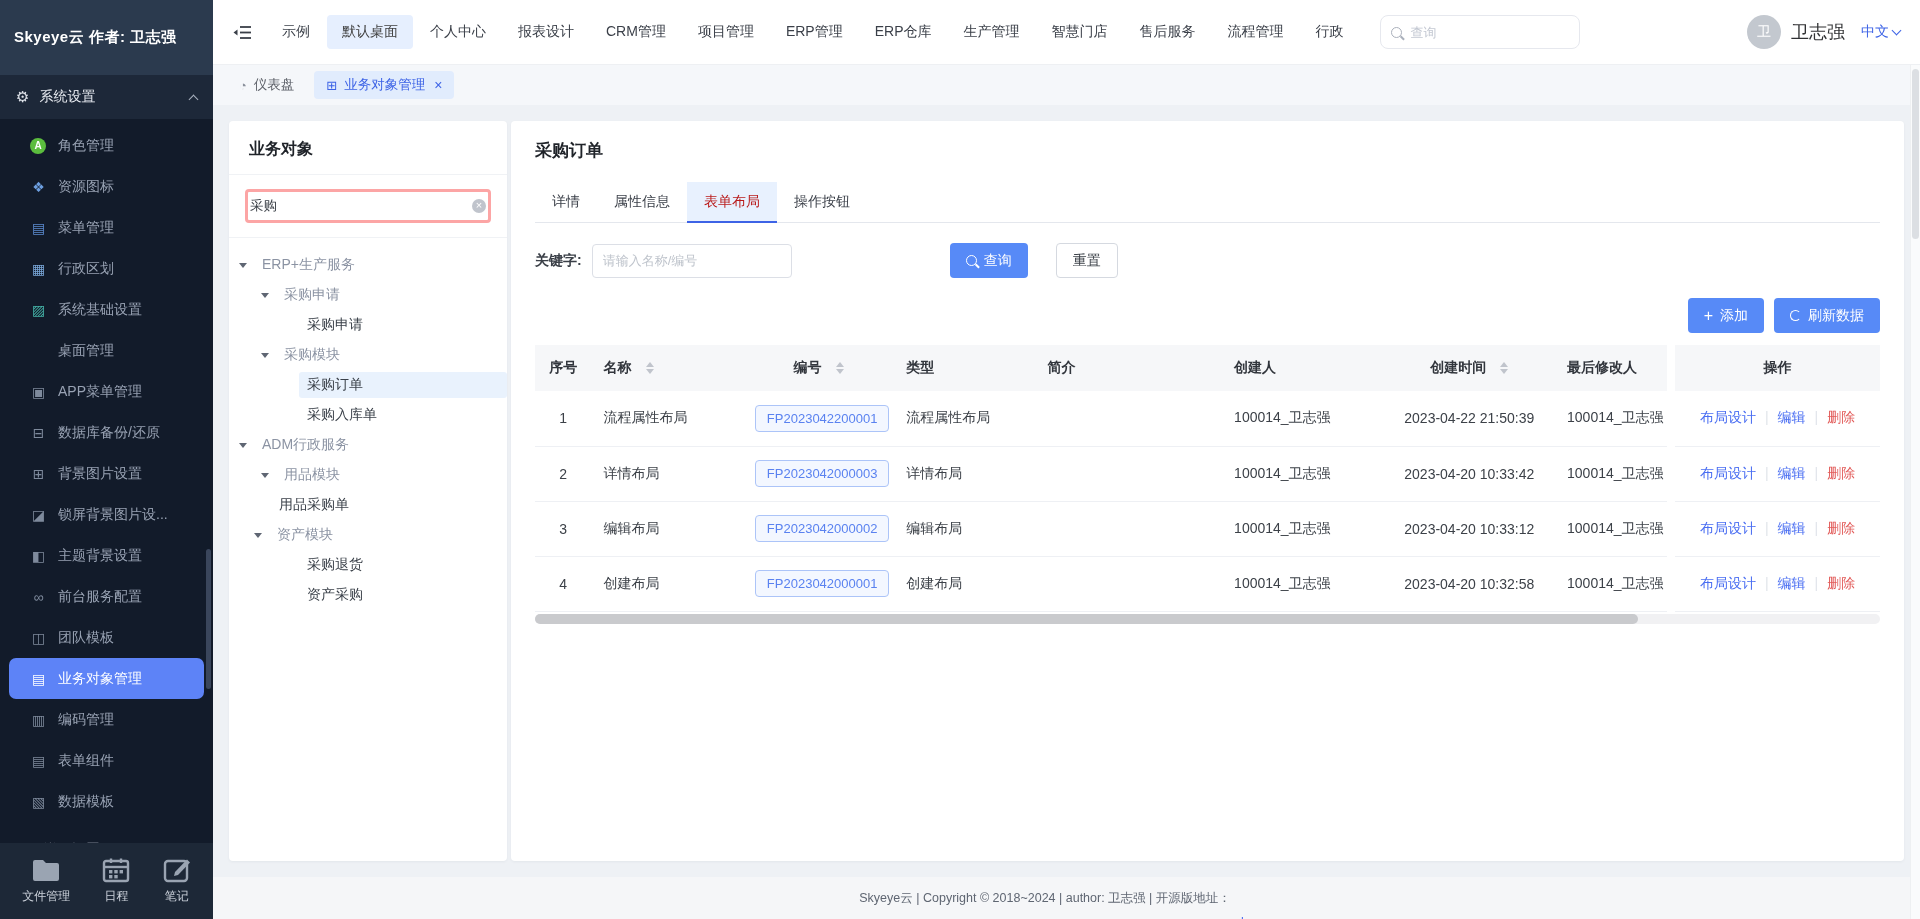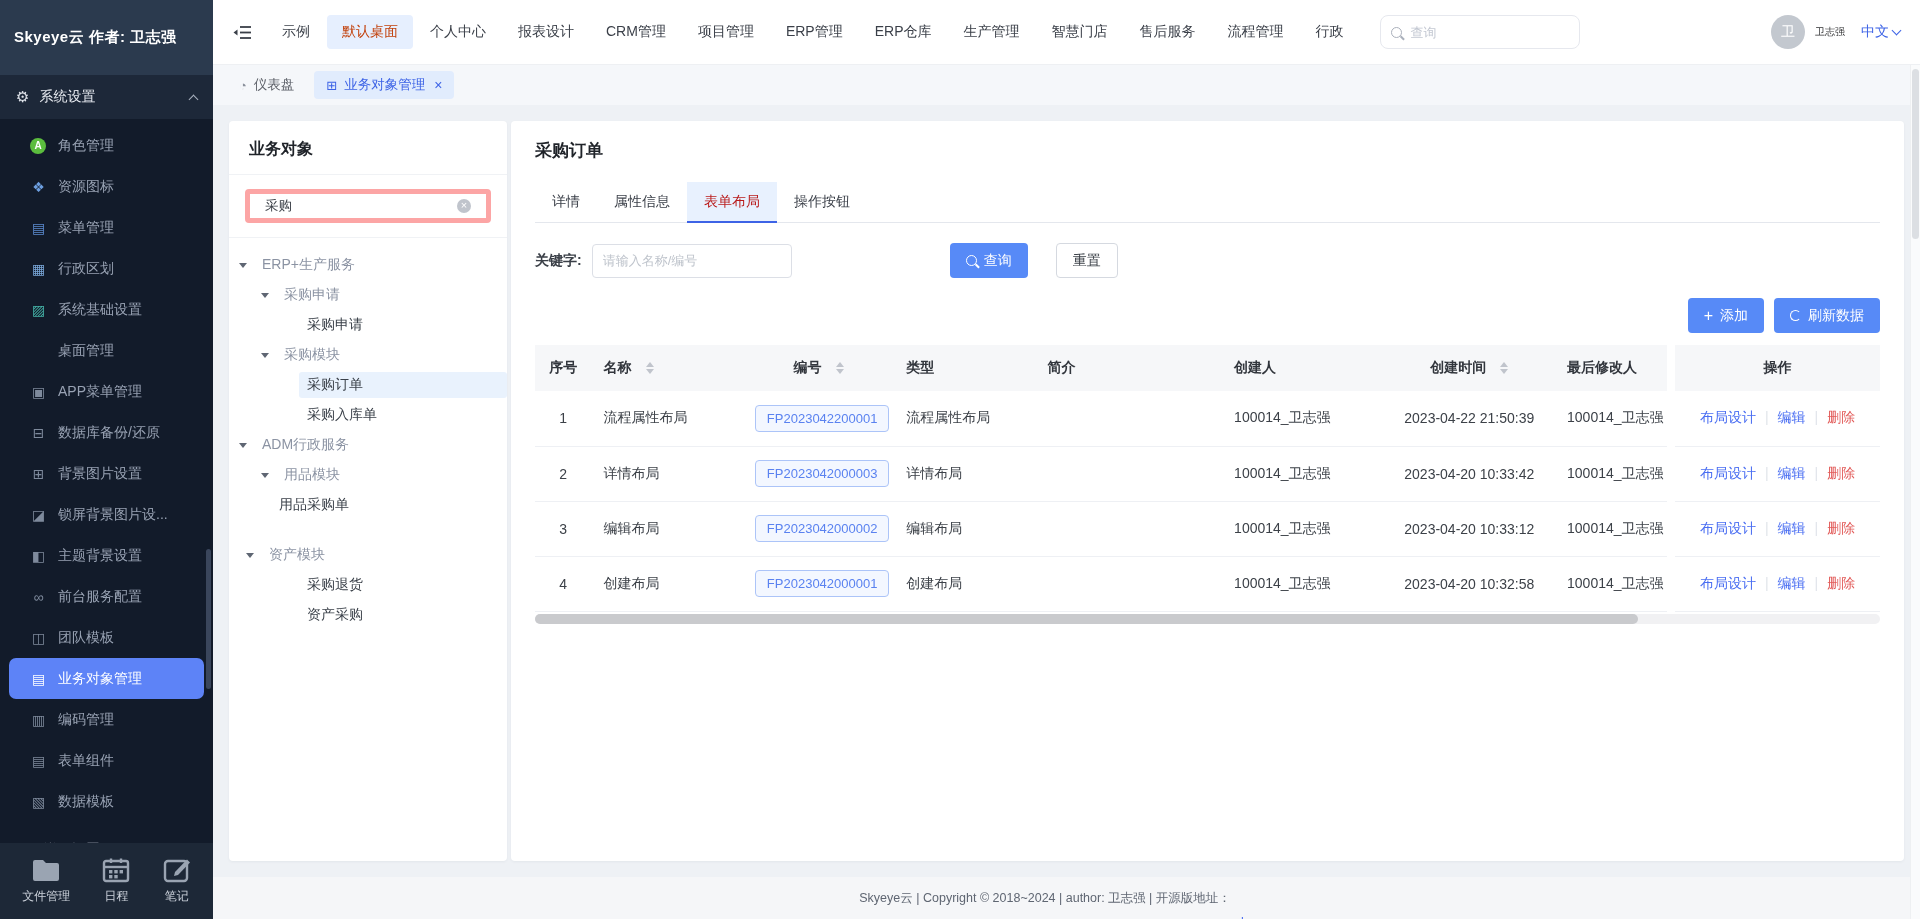--- a/index.html
+++ b/index.html
@@ -32,47 +32,47 @@
   .dock { height:76px; background:#1d2837; display:flex; align-items:center; justify-content:space-around; padding:0 6px; }
   .dock-item { display:flex; flex-direction:column; align-items:center; gap:5px; cursor:pointer; }
   .dock-item svg { display:block; }
   .dock-item .dlabel { color:#ccd2db; font-size:12px; }
 
   
   .right-col { flex:1; display:flex; flex-direction:column; min-width:0; }
   .topbar { height:65px; background:#fff; border-bottom:1px solid #eef0f3; display:flex; align-items:center; padding:0 20px; gap:4px; }
   .fold-ico { margin-right:12px; cursor:pointer; display:flex; align-items:center; }
   .nav-item { font-size:14px; color:#3a3f48; padding:8px 15px; border-radius:4px; cursor:pointer; white-space:nowrap; }
-  .nav-item.active { background:#e6effe; color:#c2410c; }
+  .nav-item.active { background:#e6effe; color:#404040; }
   .top-search { margin-left:18px; width:200px; height:34px; border:1px solid #e6e8ee; border-radius:8px; display:flex; align-items:center; padding:0 10px; gap:8px; background:#fff; }
   .top-search input { border:none; outline:none; font-size:13px; width:100%; color:#303133; font-family:inherit; }
   .top-search input::placeholder { color:#c3c8d2; }
   .mag { width:11px; height:11px; border:1.6px solid #aab0bb; border-radius:50%; position:relative; flex:0 0 11px; }
   .mag::after { content:""; position:absolute; width:5px; height:1.6px; background:#aab0bb; transform:rotate(45deg); right:-4px; bottom:-2px; }
   .userbox { margin-left:auto; display:flex; align-items:center; gap:10px; }
   .avatar { width:34px; height:34px; border-radius:50%; background:#c3c8cf; color:#fff; display:flex; align-items:center; justify-content:center; font-size:14px; }
-  .uname { font-size:10px; color:#303133; }
+  .uname { font-size:18px; color:#303133; }
   .lang { color:#3d63e6; font-size:14px; display:flex; align-items:center; gap:4px; cursor:pointer; margin-left:6px; }
   .lang .chev { border-color:#3d63e6; }
 
   
   .tabbar { height:40px; background:#f5f7fa; display:flex; align-items:center; padding:0 14px; gap:8px; }
   .wtab { display:flex; align-items:center; gap:7px; font-size:13.5px; color:#5a5e66; padding:5px 12px; border-radius:4px; cursor:pointer; }
   .wtab .tico { color:#8a909b; font-size:13px; }
   .wtab.active { background:#e1ecfd; color:#3d63e6; }
   .wtab.active .tico { color:#3d63e6; }
   .wtab .close { font-size:14px; color:#6f7682; margin-left:2px; }
   .wtab.active .close { color:#3d63e6; }
 
   
   .content { flex:1; display:flex; padding:16px; gap:4px; min-height:0; }
   .card { background:#fff; border-radius:4px; box-shadow:0 1px 3px rgba(20,30,60,.05); }
   .left-card { width:278px; flex:0 0 278px; display:flex; flex-direction:column; }
   .lc-title { font-size:16px; font-weight:bold; color:#1f2329; padding:18px 20px 14px; border-bottom:1px solid #f0f2f5; }
-  .lc-search { margin:14px 16px; height:34px; border:5px solid #fca5a5; border-radius:4px; display:flex; align-items:center; padding:0 15px; }
+  .lc-search { margin:14px 16px; height:34px; border:3px solid #fca5a5; border-radius:4px; display:flex; align-items:center; padding:0 2px; }
   .lc-search input { border:none; outline:none; flex:1; font-size:13.5px; color:#3c4148; font-family:inherit; }
   .clear-ico { width:14px; height:14px; border-radius:50%; background:#c0c4cc; color:#fff; font-size:11px; line-height:13px; text-align:center; cursor:pointer; }
   .lc-divider { border-bottom:1px solid #f0f2f5; }
   .tree { padding:12px 0; overflow:hidden; flex:1; }
   .tree-row { display:flex; align-items:center; height:30px; font-size:14px; cursor:pointer; }
   .tcaret { width:0; height:0; border-left:4.5px solid transparent; border-right:4.5px solid transparent; border-top:5.5px solid #5f6673; margin-right:7px; flex:0 0 auto; }
   .tspacer { width:16px; flex:0 0 16px; }
   .tlabel { padding:4px 8px; border-radius:3px; color:#3a4049; flex:1; white-space:nowrap; }
   .tlabel.muted { color:#8b93a3; }
   .tlabel.sel { background:#e9f2fd; }
@@ -349,21 +349,21 @@
               <span class="tlabel muted">ADM行政服务</span>
             </div>
             <div class="tree-row" style="padding-left: 32px;">
               <span class="tcaret"></span>
               <span class="tlabel muted">用品模块</span>
             </div>
             <div class="tree-row" style="padding-left: 26px;">
               <span class="tspacer"></span>
               <span class="tlabel">用品采购单</span>
             </div>
-            <div class="tree-row" style="padding-left: 17px; margin-top: 20px;">
+            <div class="tree-row" style="padding-left: 25px;">
               <span class="tcaret"></span>
               <span class="tlabel muted">资产模块</span>
             </div>
             <div class="tree-row" style="padding-left: 54px;">
               <span class="tspacer"></span>
               <span class="tlabel">采购退货</span>
             </div>
             <div class="tree-row" style="padding-left: 54px;">
               <span class="tspacer"></span>
               <span class="tlabel">资产采购</span>

